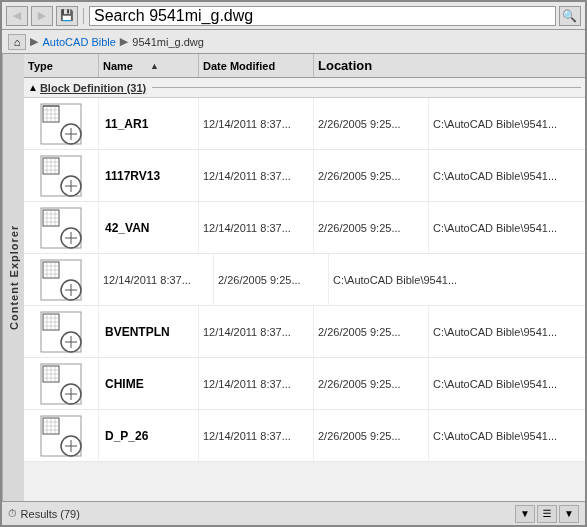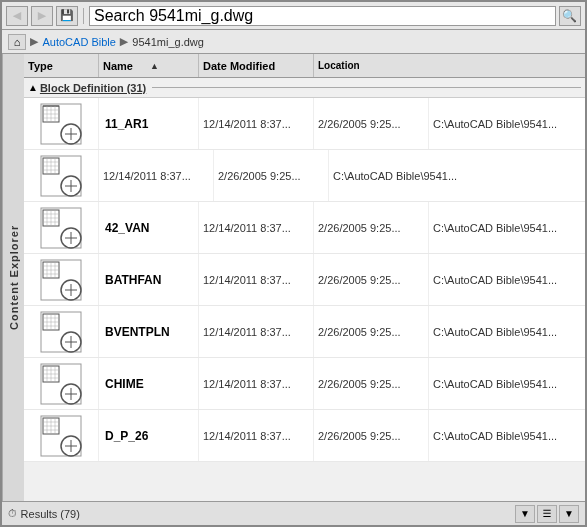--- a/index.html
+++ b/index.html
@@ -192,21 +192,21 @@
       cursor: pointer;
     }
 
     .col-location {
       flex: 1;
       padding: 0 4px;
       height: 100%;
       display: flex;
       align-items: center;
       font-weight: bold;
-      font-size: 10px;
+      font-size: 13px;
       cursor: pointer;
     }
 
     
     .group-header {
       display: flex;
       align-items: center;
       background: #f0f0f0;
       border-bottom: 1px solid #ccc;
       height: 20px;
@@ -467,20 +467,21 @@
               <line x1="4" y1="12" x2="20" y2="12" stroke="#aaa" stroke-width="0.5"></line>
               <line x1="4" y1="16" x2="20" y2="16" stroke="#aaa" stroke-width="0.5"></line>
               <line x1="8" y1="4" x2="8" y2="20" stroke="#aaa" stroke-width="0.5"></line>
               <line x1="12" y1="4" x2="12" y2="20" stroke="#aaa" stroke-width="0.5"></line>
               <line x1="16" y1="4" x2="16" y2="20" stroke="#aaa" stroke-width="0.5"></line>
               <circle cx="32" cy="32" r="10" fill="none" stroke="#555" stroke-width="1.5"></circle>
               <line x1="26" y1="32" x2="38" y2="32" stroke="#555" stroke-width="1"></line>
               <line x1="32" y1="26" x2="32" y2="38" stroke="#555" stroke-width="1"></line>
             </svg>
           </div>
+          <div class="cell-name">1117RV13</div>
           <div class="cell-date-created">12/14/2011 8:37...</div>
           <div class="cell-date-modified">2/26/2005 9:25...</div>
           <div class="cell-location">C:\AutoCAD Bible\9541...</div>
         </div>
 
         <div class="table-row">
           <div class="cell-type">
             <svg class="block-icon" viewBox="0 0 44 44">
               <rect x="2" y="2" width="40" height="40" fill="white" stroke="#999" stroke-width="1"></rect>
               <rect x="4" y="4" width="16" height="16" fill="none" stroke="#555" stroke-width="1"></rect>
@@ -510,21 +511,20 @@
               <line x1="4" y1="12" x2="20" y2="12" stroke="#aaa" stroke-width="0.5"></line>
               <line x1="4" y1="16" x2="20" y2="16" stroke="#aaa" stroke-width="0.5"></line>
               <line x1="8" y1="4" x2="8" y2="20" stroke="#aaa" stroke-width="0.5"></line>
               <line x1="12" y1="4" x2="12" y2="20" stroke="#aaa" stroke-width="0.5"></line>
               <line x1="16" y1="4" x2="16" y2="20" stroke="#aaa" stroke-width="0.5"></line>
               <circle cx="32" cy="32" r="10" fill="none" stroke="#555" stroke-width="1.5"></circle>
               <line x1="26" y1="32" x2="38" y2="32" stroke="#555" stroke-width="1"></line>
               <line x1="32" y1="26" x2="32" y2="38" stroke="#555" stroke-width="1"></line>
             </svg>
           </div>
-          <div class="cell-name">BATHFAN</div>
           <div class="cell-date-created">12/14/2011 8:37...</div>
           <div class="cell-date-modified">2/26/2005 9:25...</div>
           <div class="cell-location">C:\AutoCAD Bible\9541...</div>
         </div>
 
         <div class="table-row">
           <div class="cell-type">
             <svg class="block-icon" viewBox="0 0 44 44">
               <rect x="2" y="2" width="40" height="40" fill="white" stroke="#999" stroke-width="1"></rect>
               <rect x="4" y="4" width="16" height="16" fill="none" stroke="#555" stroke-width="1"></rect>

